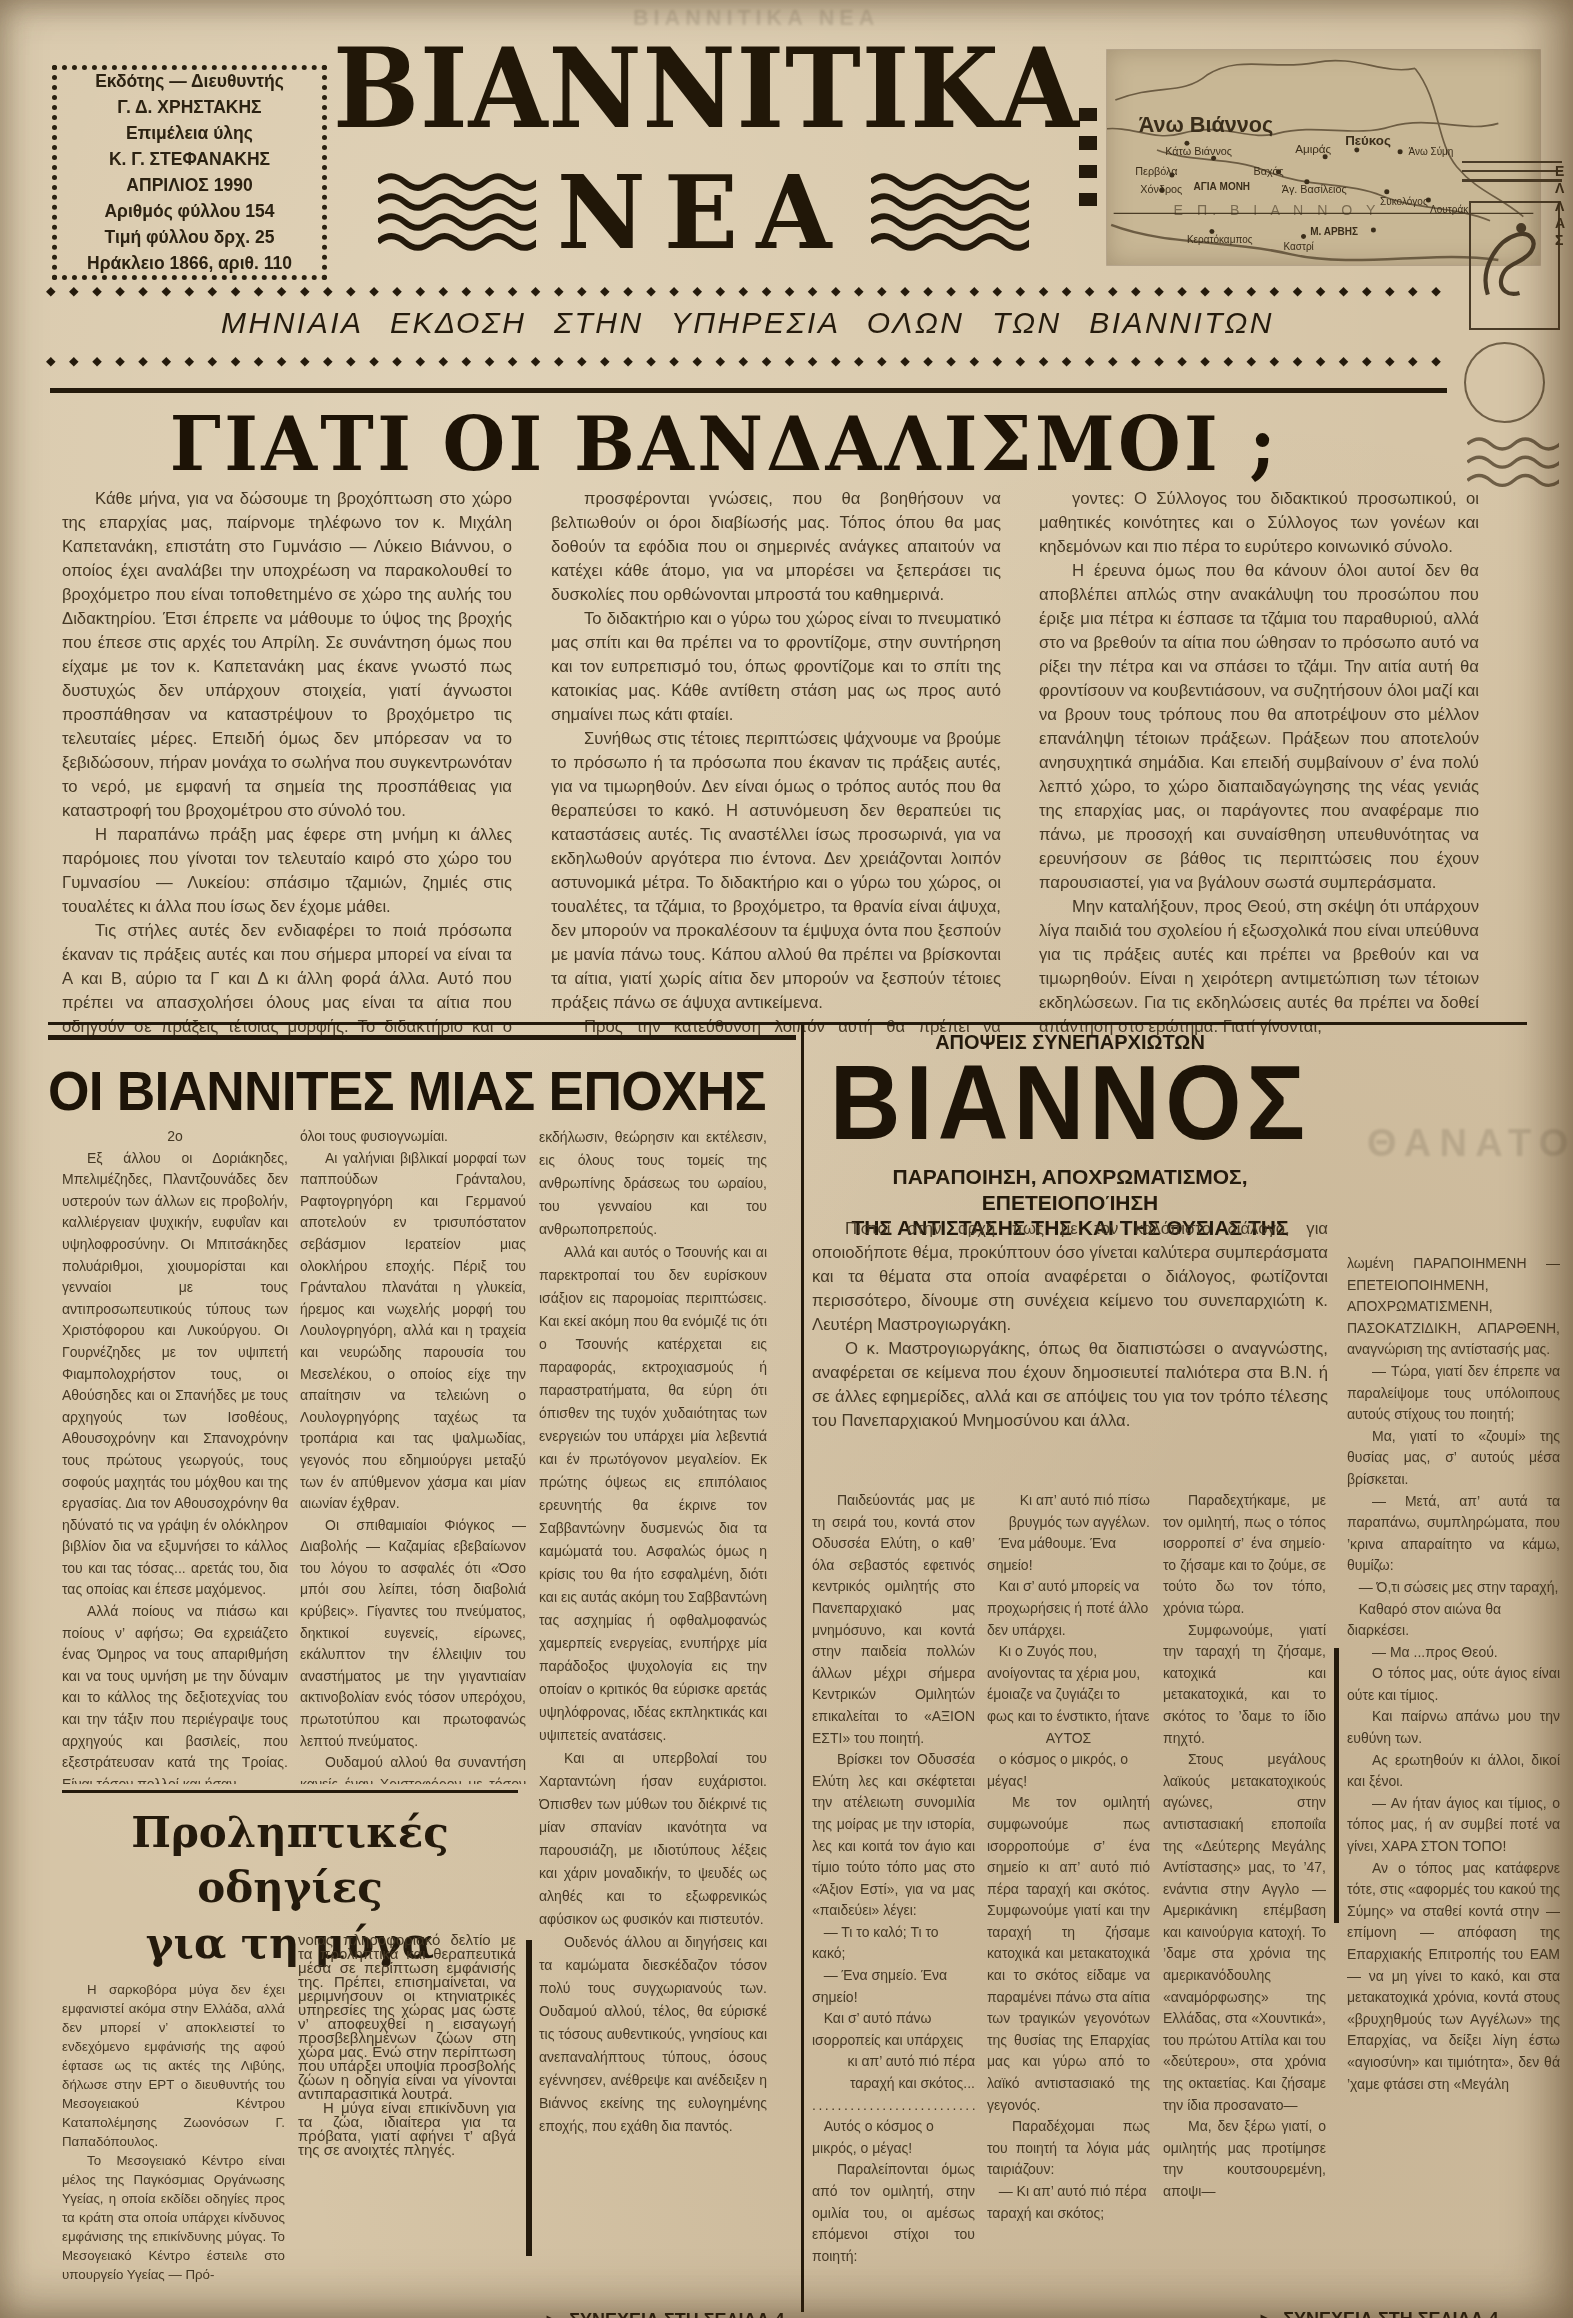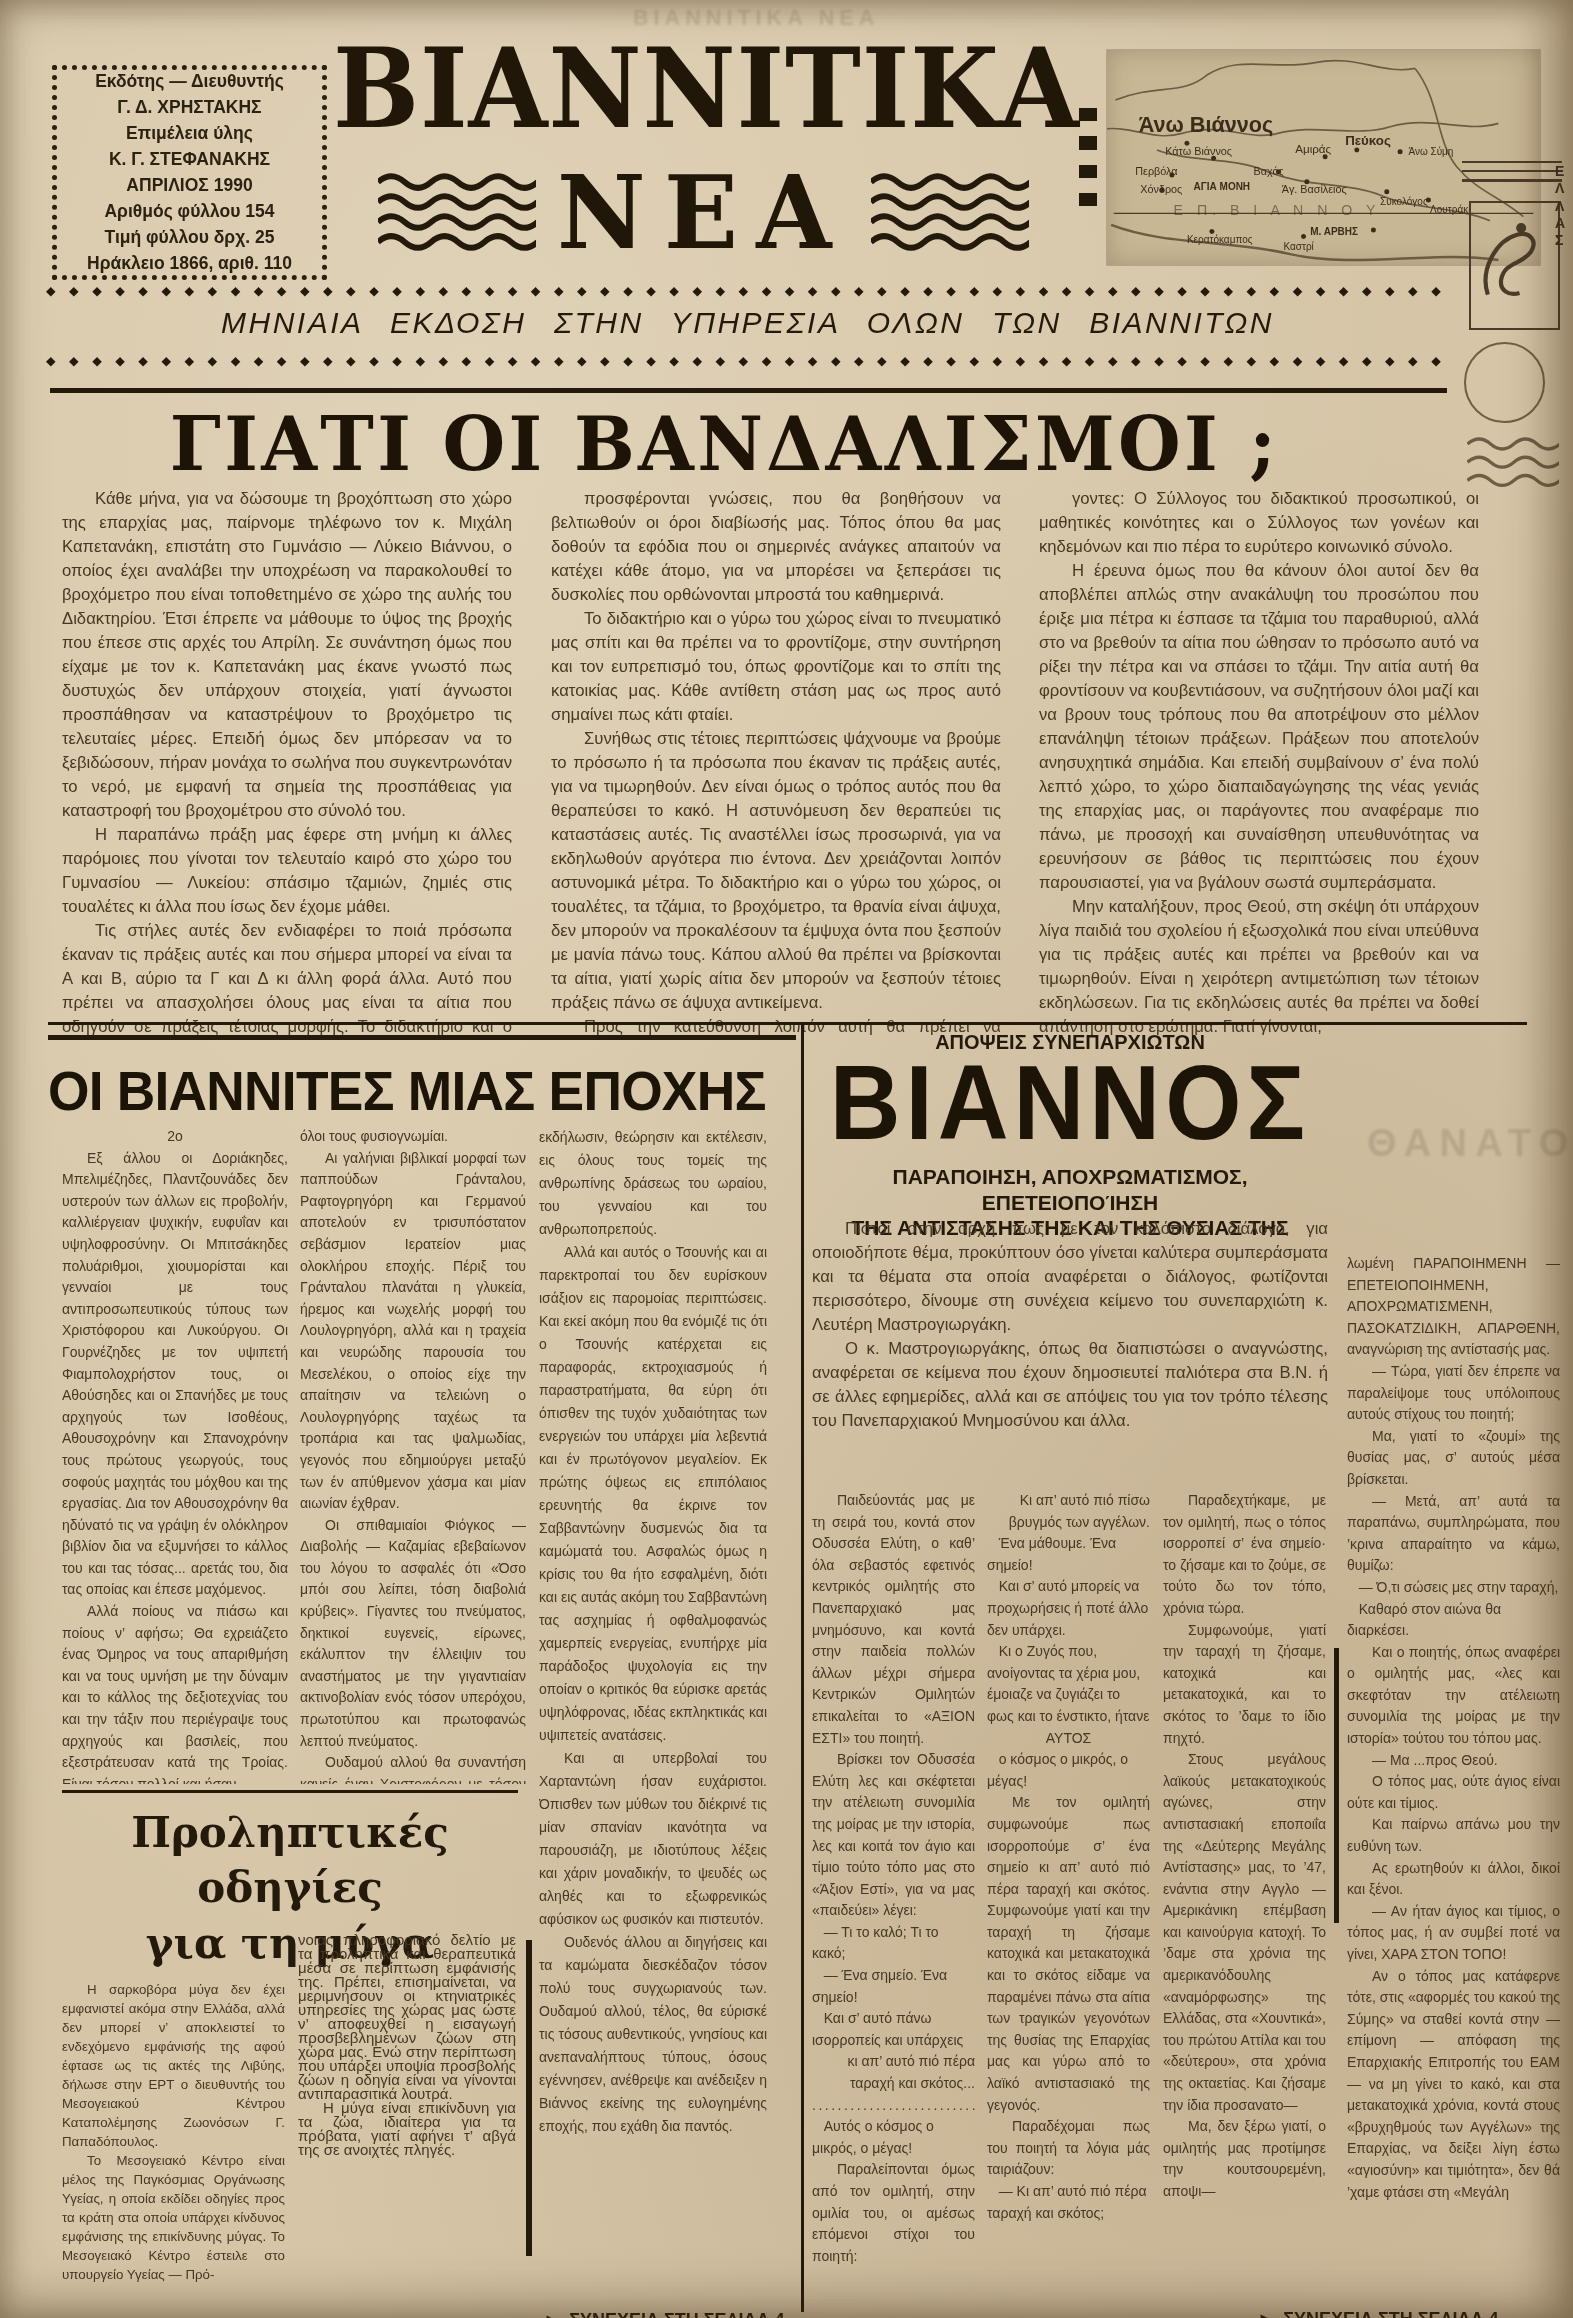--- a/index.html
+++ b/index.html
@@ -297,21 +297,20 @@
       <p>Στους μεγάλους λαϊκούς μετακατοχικούς αγώνες, στην αντιστασιακή εποποιΐα της «Δεύτερης Μεγάλης Αντίστασης» μας, το ’47, ενάντια στην Αγγλο — Αμερικάνικη επέμβαση και καινούργια κατοχή. Το ’δαμε στα χρόνια της αμερικανόδουλης «αναμόρφωσης» της Ελλάδας, στα «Χουντικά», του πρώτου Αττίλα και του «δεύτερου», στα χρόνια της οκταετίας. Και ζήσαμε την ίδια προσανατο—</p>
       <p>Μα, δεν ξέρω γιατί, ο ομιλητής μας προτίμησε την κουτσουρεμένη, αποψι—</p>
     </div>
   <div class="col sect" style="left:1347px;top:1253px;width:213px;height:1012px;">
       <p class="noind">λωμένη ΠΑΡΑΠΟΙΗΜΕΝΗ — ΕΠΕΤΕΙΟΠΟΙΗΜΕΝΗ, ΑΠΟΧΡΩΜΑΤΙΣΜΕΝΗ, ΠΑΣΟΚΑΤΖΙΔΙΚΗ, ΑΠΑΡΘΕΝΗ, αναγνώριση της αντίστασής μας.</p>
       <p>— Τώρα, γιατί δεν έπρεπε να παραλείψομε τους υπόλοιπους αυτούς στίχους του ποιητή;</p>
       <p>Μα, γιατί το «ζουμί» της θυσίας μας, σ’ αυτούς μέσα βρίσκεται.</p>
       <p>— Μετά, απ’ αυτά τα παραπάνω, συμπληρώματα, που ’κρινα απαραίτητο να κάμω, θυμίζω:</p>
       <p class="verse">— Ό,τι σώσεις μες στην ταραχή,</p>
       <p class="verse">Καθαρό στον αιώνα θα διαρκέσει.</p>
-      <p>Και ο ποιητής, όπως αναφέρει ο ομιλητής μας, «λες και σκεφτόταν την ατέλειωτη συνομιλία της μοίρας με την ιστορία» τούτου του τόπου μας.</p>
       <p>— Μα ...προς Θεού.</p>
       <p>Ο τόπος μας, ούτε άγιος είναι ούτε και τίμιος.</p>
       <p>Και παίρνω απάνω μου την ευθύνη των.</p>
       <p>Ας ερωτηθούν κι άλλοι, δικοί και ξένοι.</p>
       <p>— Αν ήταν άγιος και τίμιος, ο τόπος μας, ή αν συμβεί ποτέ να γίνει, ΧΑΡΑ ΣΤΟΝ ΤΟΠΟ!</p>
       <p>Αν ο τόπος μας κατάφερνε τότε, στις «αφορμές του κακού της Σύμης» να σταθεί κοντά στην —επίμονη — απόφαση της Επαρχιακής Επιτροπής του ΕΑΜ — να μη γίνει το κακό, και στα μετακατοχικά χρόνια, κοντά στους «βρυχηθμούς των Αγγέλων» της Επαρχίας, να δείξει λίγη έστω «αγιοσύνη» και τιμιότητα», δεν θά ’χαμε φτάσει στη «Μεγάλη</p>
     </div>
   <div class="vrule" style="left:1334px;top:1648px;width:5px;height:275px;"></div>
   <div class="cont" style="left:1257px;top:2278px;">
     <span class="arr">►</span><span>ΣΥΝΕΧΕΙΑ ΣΤΗ ΣΕΛΙΔΑ 4</span>

